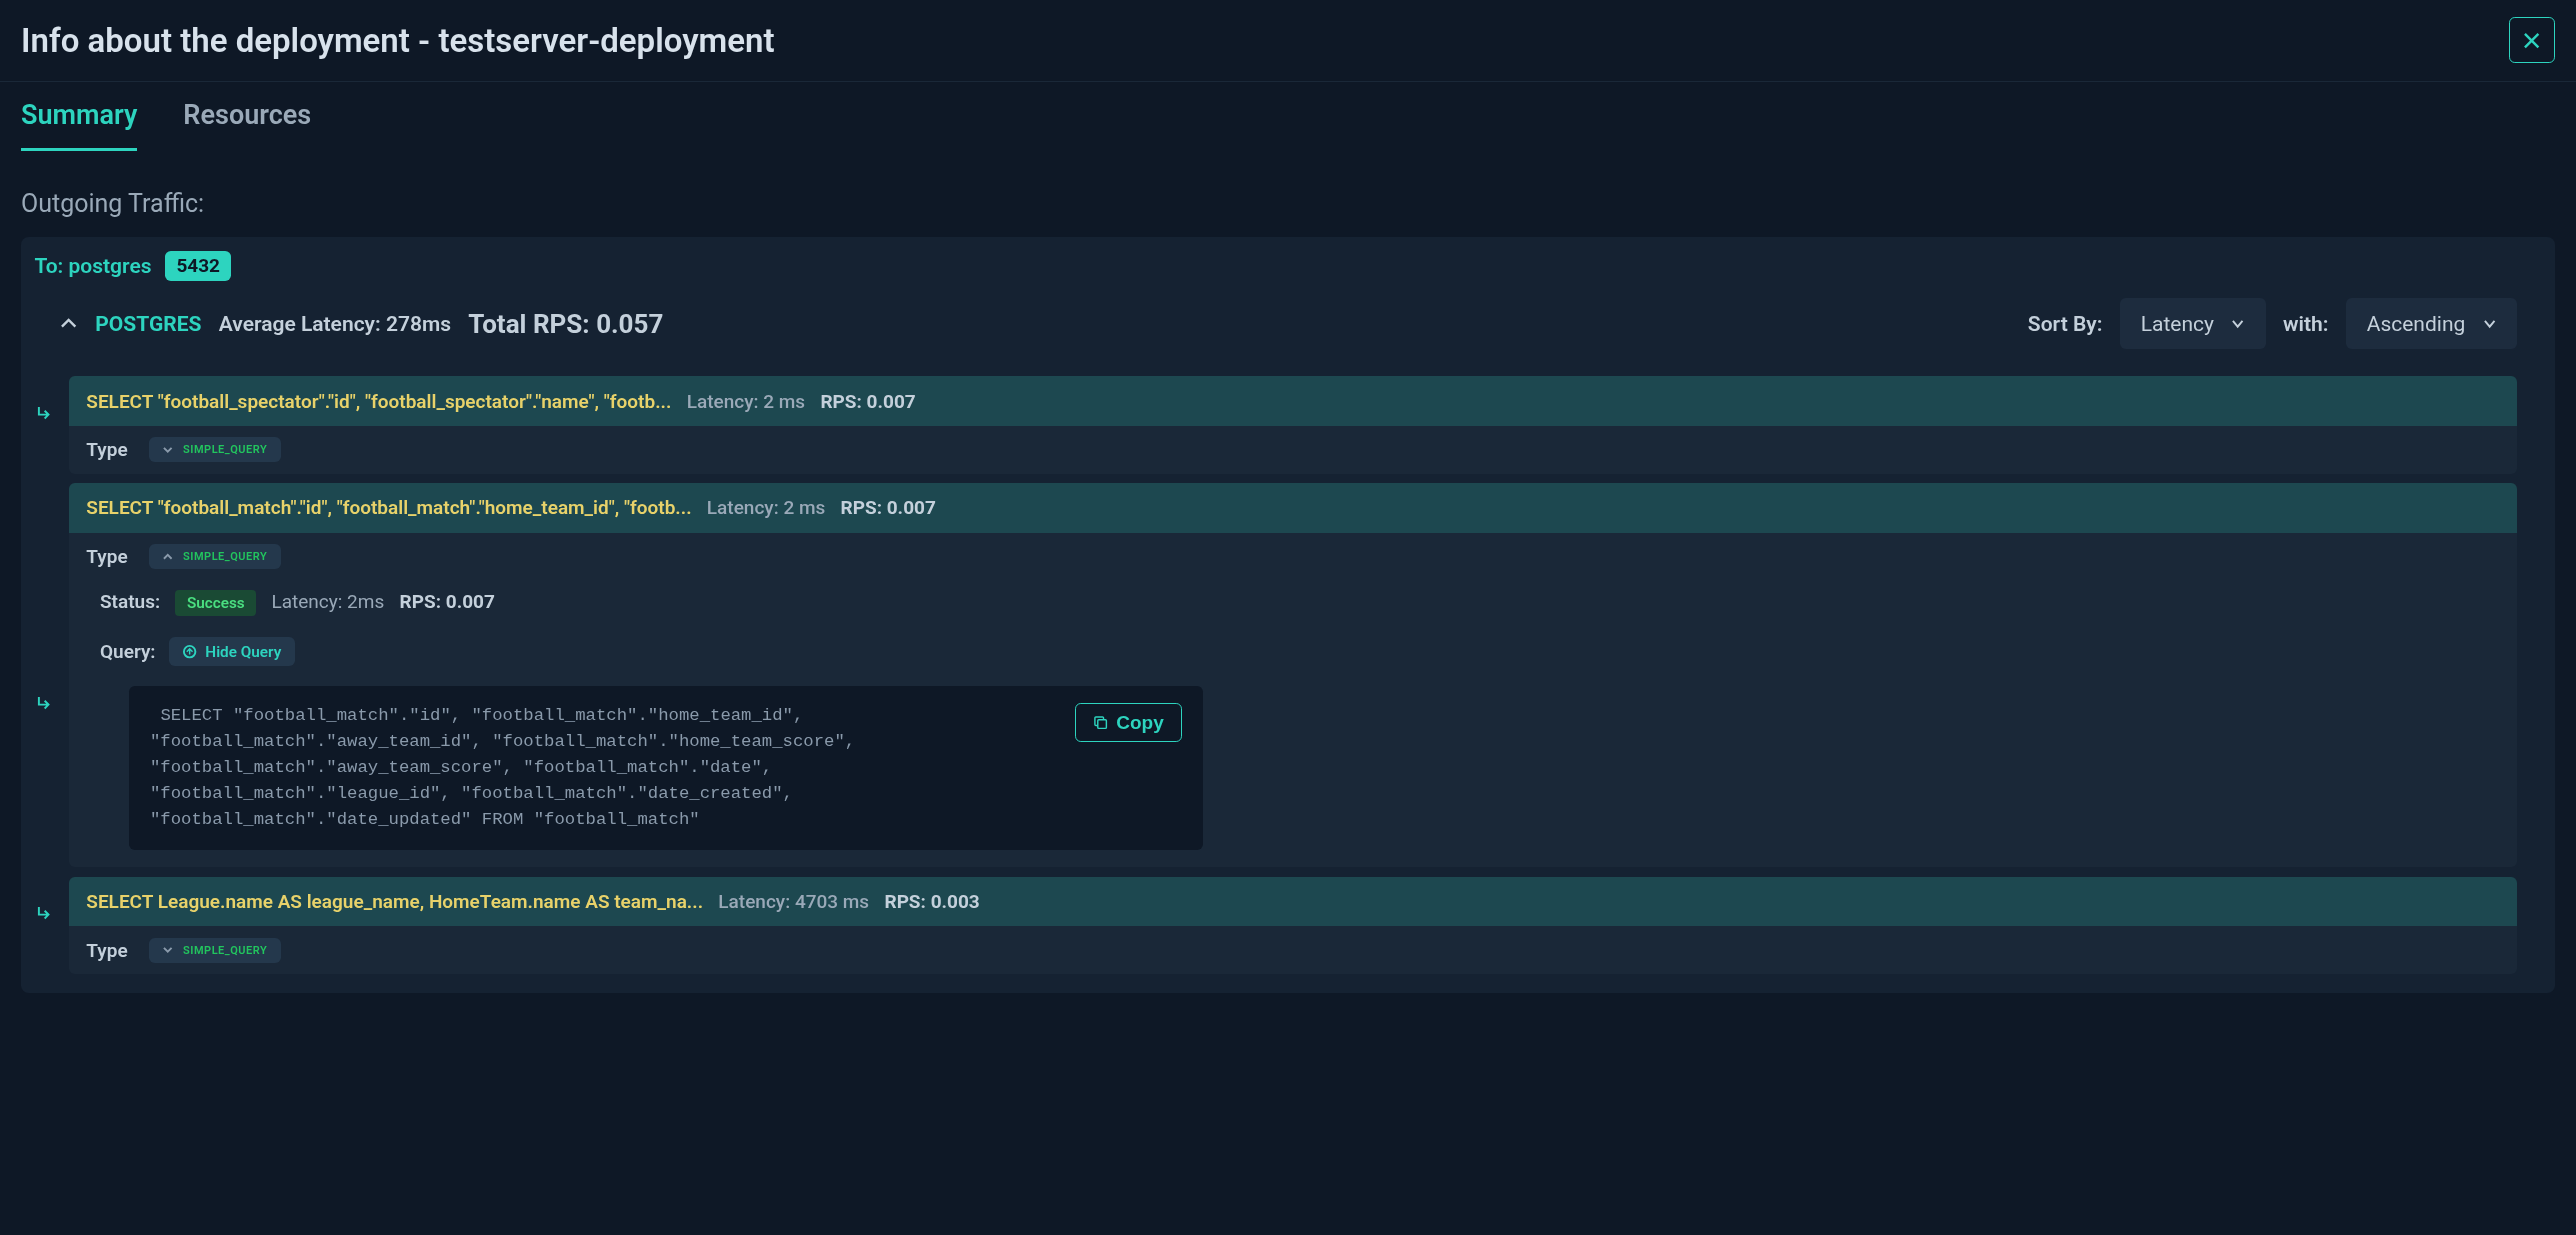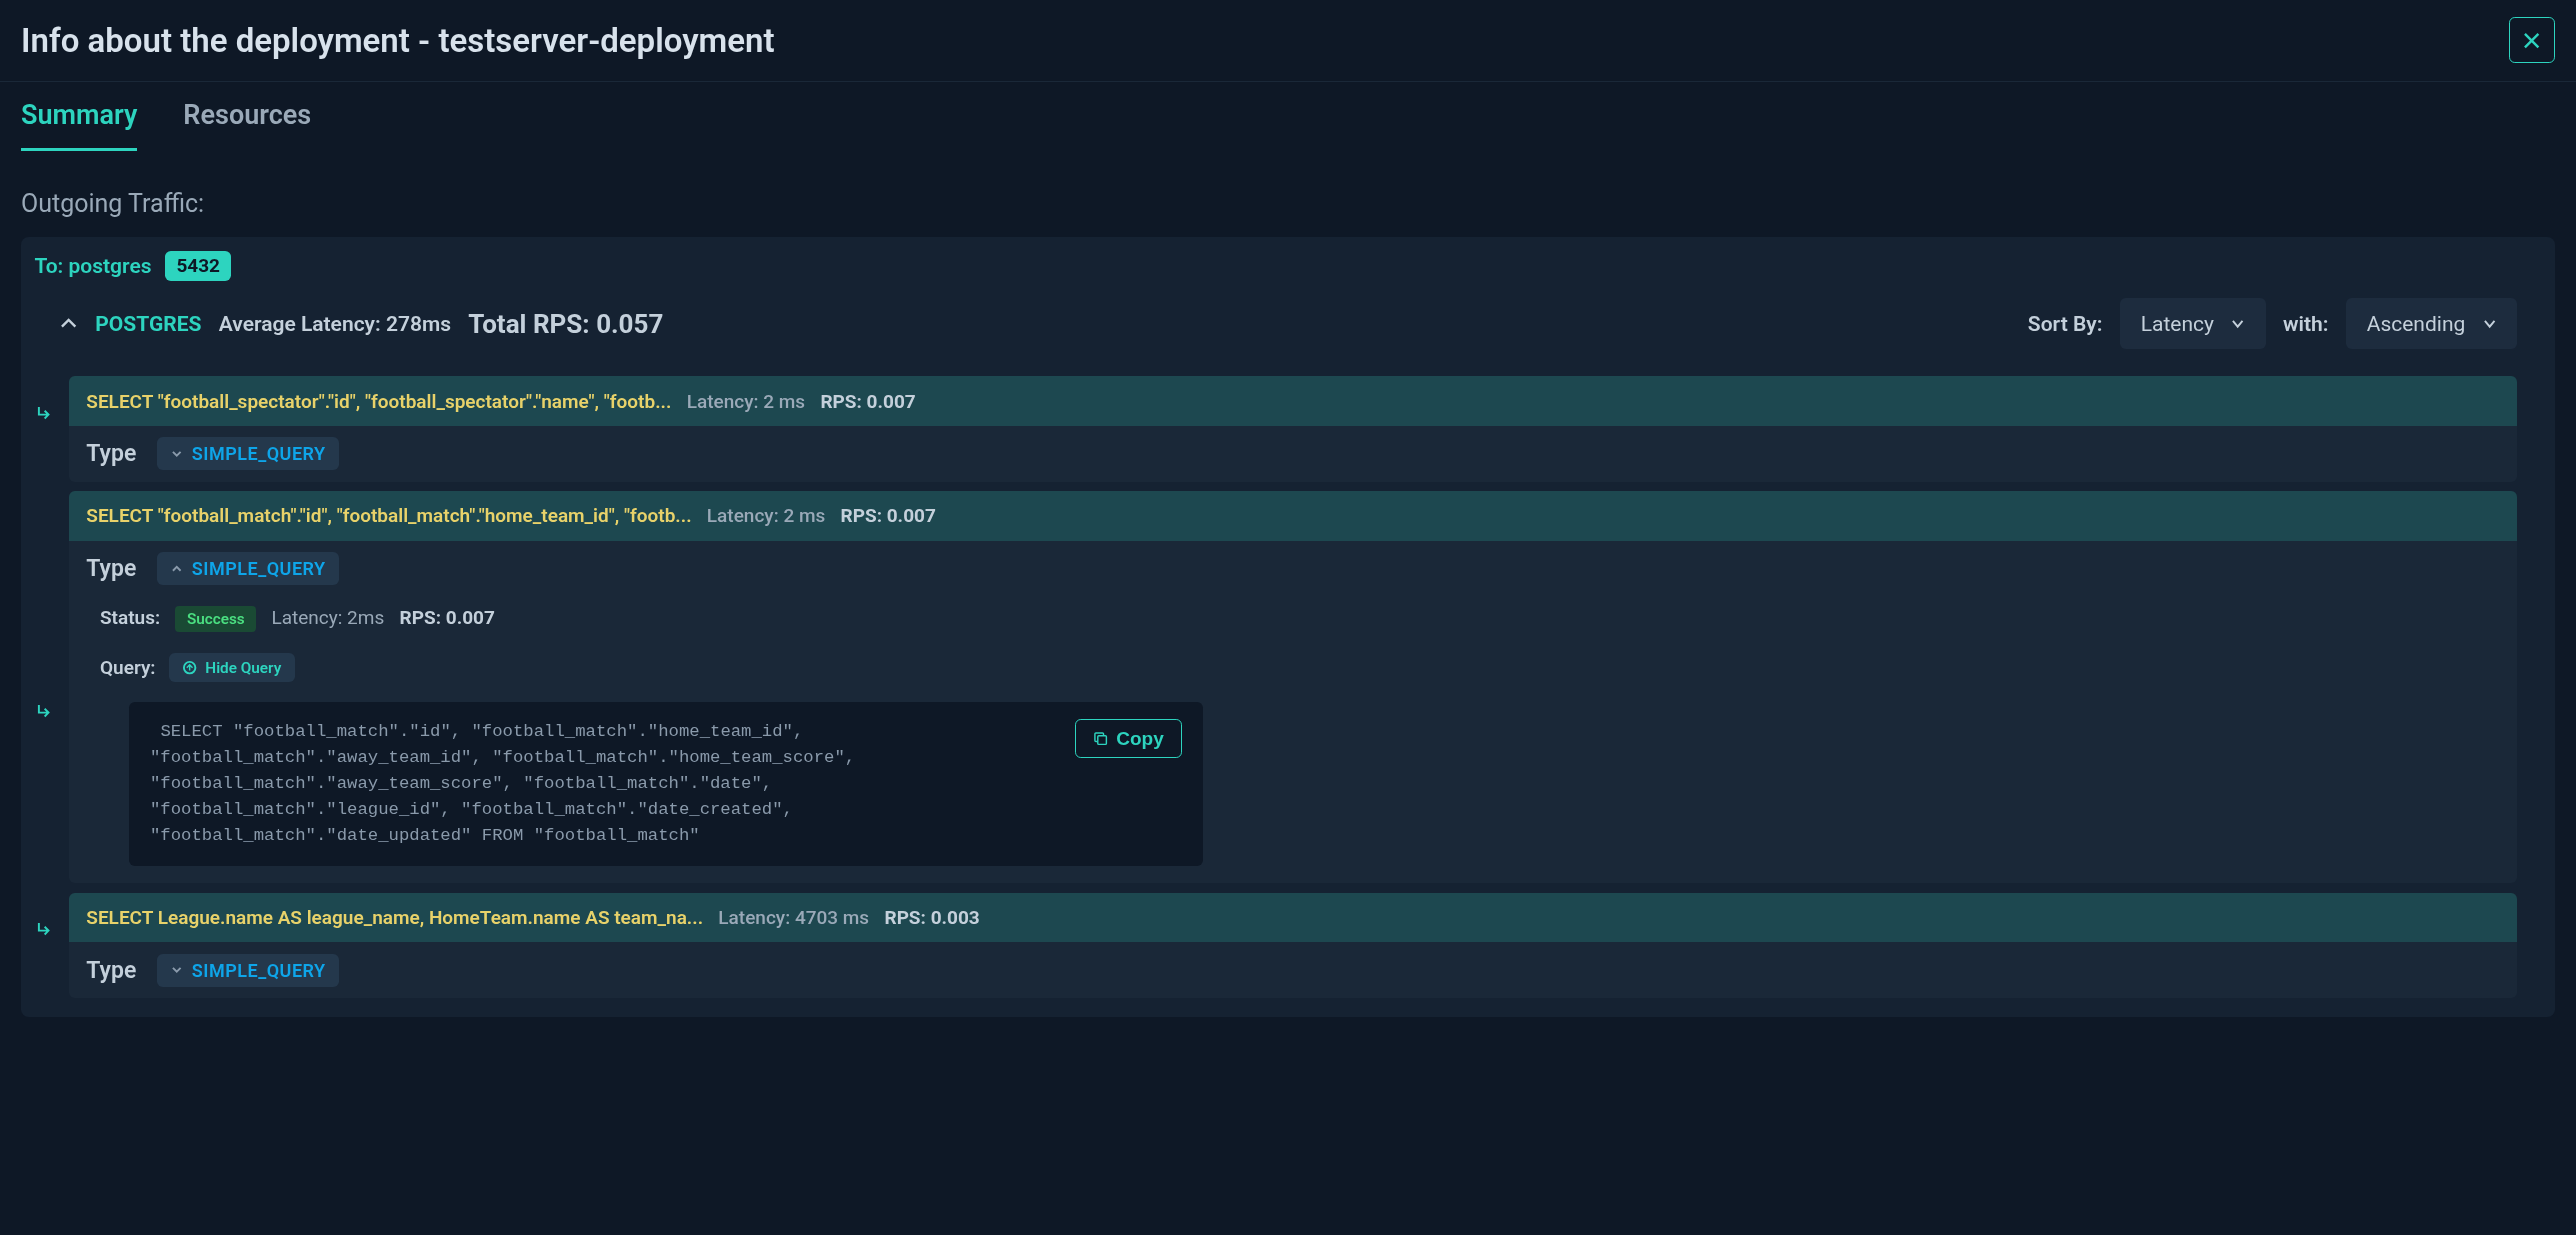--- a/index.html
+++ b/index.html
@@ -151,31 +151,31 @@
 .query-text { color: #e8d26a; font-weight: 600; font-size: 19px; }
 .latency-text { color: #9aa9b8; font-size: 19px; font-weight: 500; }
 .rps-text { color: #c4d0db; font-size: 19px; font-weight: 700; }
 .type-row {
   background: #1a2838;
   padding: 11.5px 17.3px;
   display: flex;
   align-items: center;
   gap: 21px;
 }
-.type-label { font-size: 23px; color: #c4d0db; font-weight: 600; }
+.type-label { font-size: 19px; color: #c4d0db; font-weight: 600; }
 .type-chip {
   background: #24384c;
   border-radius: 5.8px;
   padding: 5.8px 13.4px;
   display: flex;
   align-items: center;
   gap: 9.6px;
   cursor: pointer;
 }
-.chip-text { color: #0ea5e9; font-size: 18px; font-weight: 600; letter-spacing: 0.5px; }
+.chip-text { color: #22c55e; font-size: 11px; font-weight: 600; letter-spacing: 0.5px; }
 .details-area {
   background: #1a2838;
   padding: 0 17.3px 17.3px 31px;
 }
 .status-row {
   display: flex;
   gap: 15.3px;
   padding: 9.6px 0;
 }
 .status-label { font-size: 19px; font-weight: 600; color: #c4d0db; }

